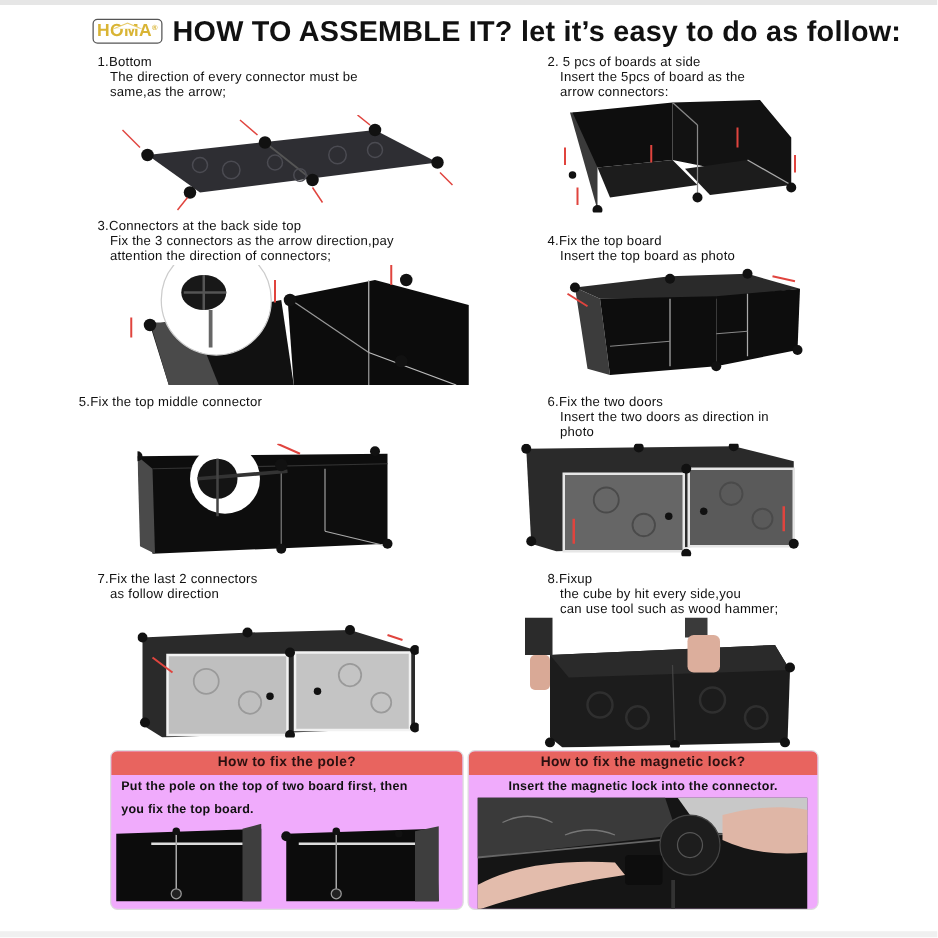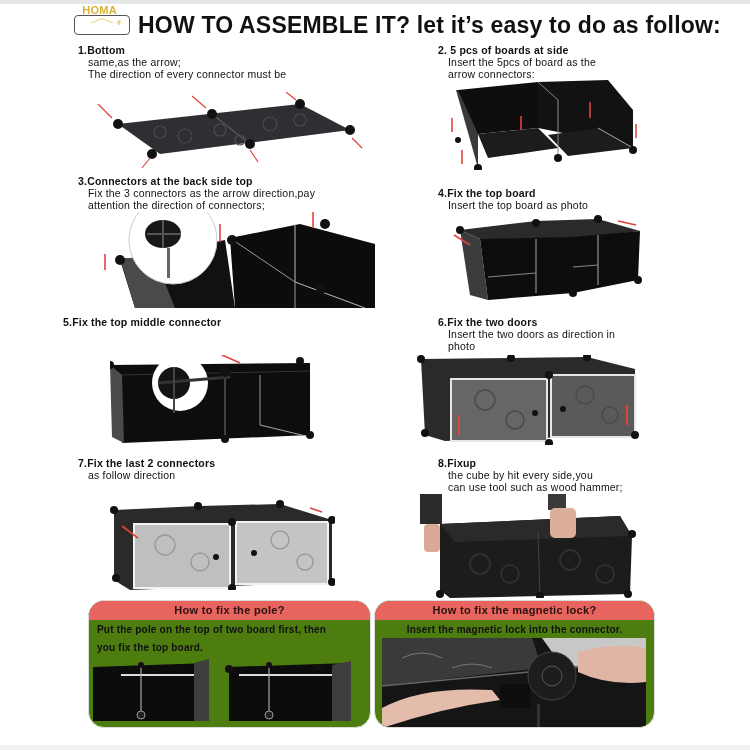--- a/index.html
+++ b/index.html
@@ -2,52 +2,52 @@
 <html><head>
 <meta charset="utf-8">
 <style>
   html, body { margin:0; padding:0; background:#ffffff; }
   body { width:750px; height:750px; position:relative; overflow:hidden; font-family:"Liberation Sans", sans-serif; color:#111; }
   .page { position:absolute; left:0; top:0; width:750px; height:750px; background:#fff; }
   .topline { position:absolute; left:0; top:0; width:750px; height:4px; background:#e6e6e6; }
   .botline { position:absolute; left:0; top:745px; width:750px; height:5px; background:#f0f0f0; }
   .header { position:absolute; left:74px; top:14px; height:22px; display:flex; align-items:center; }
   .logo { width:56px; height:20px; border:1.5px solid #555; border-radius:4px; display:flex; align-items:flex-end; justify-content:center; position:relative; box-sizing:border-box; background:#fff; }
-  .logo-text { font-size:11px; font-weight:bold; color:#d9b434; letter-spacing:0.3px; margin-bottom:18px; }
+  .logo-text { font-size:14px; font-weight:bold; color:#d9b434; letter-spacing:0.3px; margin-bottom:2px; }
   .logo-roof { position:absolute; top:2px; left:50%; transform:translateX(-50%); width:0; height:0; border-left:12px solid transparent; border-right:12px solid transparent; border-bottom:5px solid #e8cc6a; }
   .logo-roof:after { content:""; position:absolute; left:-10px; top:1px; border-left:10px solid transparent; border-right:10px solid transparent; border-bottom:4px solid #fff; }
   .title { margin-left:8px; font-size:23px; font-weight:bold; letter-spacing:0.2px; white-space:nowrap; }
   .step { position:absolute; font-size:10.5px; line-height:12px; letter-spacing:0.2px; }
-  .step .head { display:block;font-weight:bold; }
+  .step .head { display:block; }
   .step .body { display:block; padding-left:10px; }
   .photo { position:absolute; }
   svg { display:block; }
-  .panel { position:absolute; border:1px solid #ddd; border-radius:16px; background:#4d7c0f; overflow:hidden; }
+  .panel { position:absolute; border:1px solid #ddd; border-radius:6px; background:#f0abfc; overflow:hidden; }
   .panel-head { height:19px; background:#e8645f; color:#2b1010; text-align:center; font-size:11px; font-weight:bold; line-height:19px; letter-spacing:0.3px; }
   .panel-text { font-size:10px; font-weight:bold; line-height:16px; padding:2px 8px 0 8px; letter-spacing:0.2px; }
 </style>
 </head>
 <body>
 
 <div class="page">
   <div class="topline"></div>
 
   <div class="header">
     <div class="logo">
       <span class="logo-roof"></span>
       <span class="logo-text">HOMA</span>
       <span class="logo-text" style="font-size:6px;margin-bottom:8px;">®</span>
     </div>
     <div class="title">HOW TO ASSEMBLE IT?  let it’s easy to do as follow:</div>
   </div>
 
   <div class="step" style="left:78px;top:44px;">
     <span class="head">1.Bottom</span>
+    <span class="body">The direction of every connector must be</span>
     <span class="body">same,as the arrow;</span>
-    <span class="body">The direction of every connector must be</span>
   </div>
   <div class="photo" style="left:90px;top:92px;">
     <svg width="280" height="78" viewBox="0 0 280 78">
       <polygon points="28,32 210,12 260,38 70,62" fill="#2e2e33"></polygon>
       <line x1="122" y1="22" x2="160" y2="52" stroke="#555" stroke-width="1.5"></line>
       <g fill="none" stroke="#4b4b52" stroke-width="1.2">
         <circle cx="70" cy="40" r="6"></circle>
           <circle cx="95" cy="44" r="7"></circle>
           <circle cx="130" cy="38" r="6"></circle>
         <circle cx="180" cy="32" r="7"></circle>

